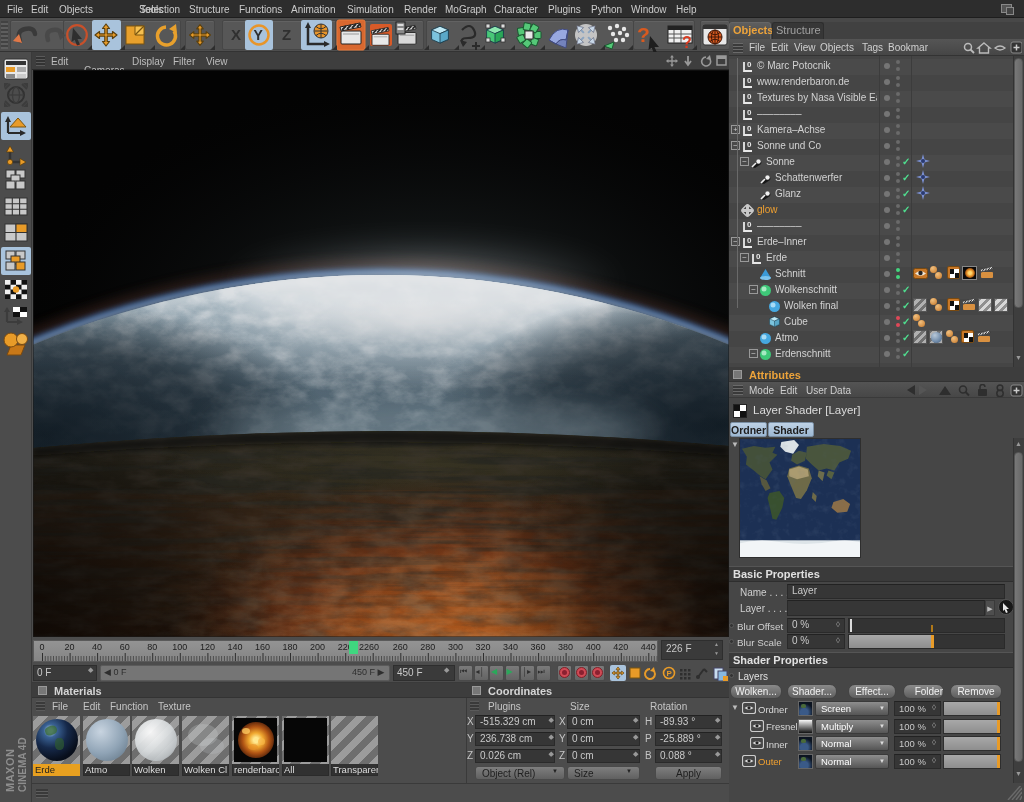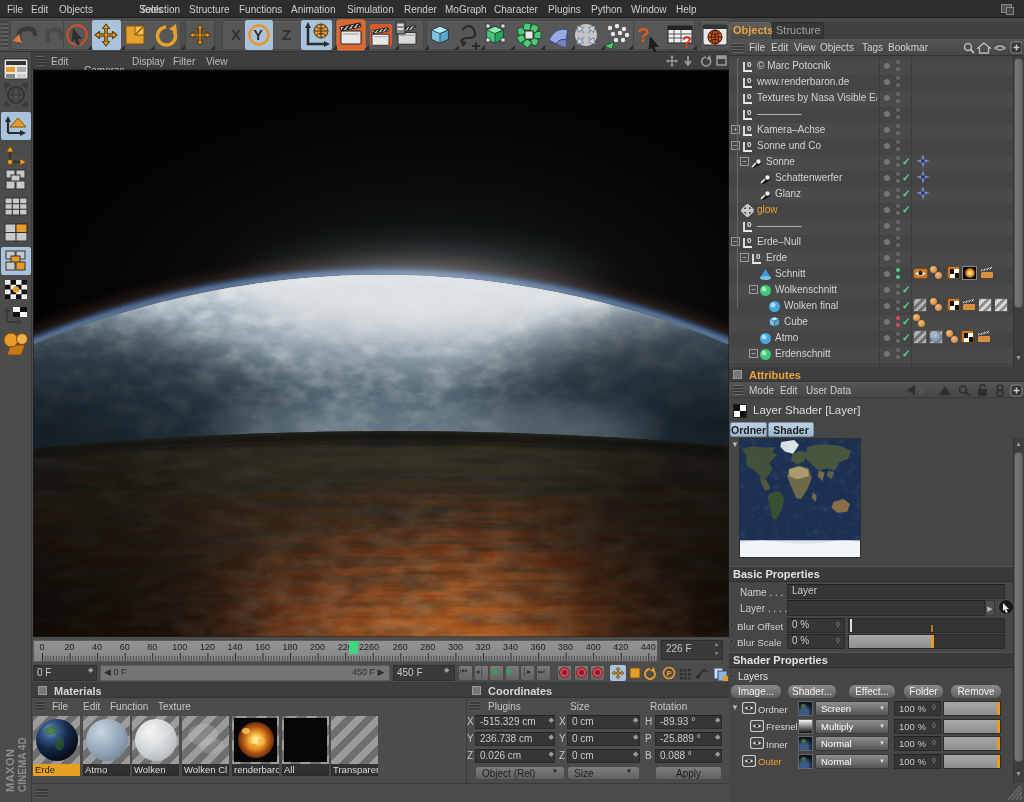--- a/index.html
+++ b/index.html
@@ -966,21 +966,21 @@
     </svg></div>
 <div class="txt" style="left:757px;top:220px;font-size:10px;color:#d2d2d2;font-weight:normal;width:120px;overflow:hidden;">––––––––</div>
 <div class="abs" style="left:884px;top:223px;width:6px;height:6px;border-radius:50%;background:#757575;"></div>
 <div class="abs" style="left:896px;top:220px;width:4px;height:4px;border-radius:50%;background:#6a6a6a;"></div>
 <div class="abs" style="left:896px;top:227px;width:4px;height:4px;border-radius:50%;background:#6a6a6a;"></div>
 <div class="abs" style="left:731px;top:237px;width:9px;height:9px;border:1px solid #999;background:#4a4a4a;color:#ccc;font-size:8px;line-height:7px;text-align:center;">−</div>
 <div class="abs" style="left:741px;top:235px;width:13px;height:13px;"><svg width="13" height="13" viewBox="0 0 13 13">
       <path d="M 3 2 L 3 11 L 11 11" stroke="#e8e8e8" stroke-width="1.8" fill="none"></path>
       <text x="6" y="7" font-size="8" font-weight="bold" fill="#e8e8e8" font-family="Liberation Sans">0</text>
     </svg></div>
-<div class="txt" style="left:757px;top:236px;font-size:10px;color:#d2d2d2;font-weight:normal;width:120px;overflow:hidden;">Erde–Null</div>
+<div class="txt" style="left:757px;top:236px;font-size:10px;color:#d2d2d2;font-weight:normal;width:120px;overflow:hidden;">Erde–Inner</div>
 <div class="abs" style="left:884px;top:239px;width:6px;height:6px;border-radius:50%;background:#757575;"></div>
 <div class="abs" style="left:896px;top:236px;width:4px;height:4px;border-radius:50%;background:#6a6a6a;"></div>
 <div class="abs" style="left:896px;top:243px;width:4px;height:4px;border-radius:50%;background:#6a6a6a;"></div>
 <div class="abs" style="left:740px;top:253px;width:9px;height:9px;border:1px solid #999;background:#4a4a4a;color:#ccc;font-size:8px;line-height:7px;text-align:center;">−</div>
 <div class="abs" style="left:750px;top:251px;width:13px;height:13px;"><svg width="13" height="13" viewBox="0 0 13 13">
       <path d="M 3 2 L 3 11 L 11 11" stroke="#e8e8e8" stroke-width="1.8" fill="none"></path>
       <text x="6" y="7" font-size="8" font-weight="bold" fill="#e8e8e8" font-family="Liberation Sans">0</text>
     </svg></div>
 <div class="txt" style="left:766px;top:252px;font-size:10px;color:#d2d2d2;font-weight:normal;width:111px;overflow:hidden;">Erde</div>
 <div class="abs" style="left:884px;top:255px;width:6px;height:6px;border-radius:50%;background:#757575;"></div>
@@ -1174,24 +1174,24 @@
 <div class="txt" style="left:737px;top:636.5px;font-size:9.8px;color:#cfcfcf;font-weight:normal;">Blur Scale</div>
 <div class="inp" style="left:787px;top:634px;width:58px;height:15px;">0 %</div>
 <div class="txt" style="left:836px;top:636px;font-size:8px;color:#999;font-weight:normal;">◊</div>
 <div class="abs" style="left:848px;top:634px;width:157px;height:15px;background:#333;border:1px solid #2a2a2a;"></div>
 <div class="abs" style="left:849px;top:635px;width:82px;height:13px;background:linear-gradient(#a8a8a8,#8e8e8e);"></div>
 <div class="abs" style="left:931px;top:635px;width:3px;height:13px;background:#e89b28;"></div>
 <div class="abs" style="left:729px;top:652px;width:295px;height:16px;background:#3a3a3a;border-top:1px solid #555;border-bottom:1px solid #2e2e2e;"></div>
 <div class="txt" style="left:733px;top:654px;font-size:11px;color:#e0e0e0;font-weight:bold;">Shader Properties</div>
 <div class="abs" style="left:729px;top:673px;width:5px;height:5px;border-radius:50%;background:#333;border:1px solid #5a5a5a;"></div>
 <div class="txt" style="left:738px;top:670.5px;font-size:10px;color:#e0e0e0;font-weight:normal;">Layers</div>
-<div class="abs" style="left:730px;top:684px;width:52px;height:15px;background:linear-gradient(#8a8a8a,#5e5e5e);border:1px solid #444;border-radius:7px;color:#f0f0f0;font-size:10px;line-height:14px;text-align:center;">Image...</div>
+<div class="abs" style="left:730px;top:684px;width:52px;height:15px;background:linear-gradient(#8a8a8a,#5e5e5e);border:1px solid #444;border-radius:7px;color:#f0f0f0;font-size:10px;line-height:14px;text-align:center;">Wolken...</div>
 <div class="abs" style="left:787px;top:684px;width:50px;height:15px;background:linear-gradient(#8a8a8a,#5e5e5e);border:1px solid #444;border-radius:7px;color:#f0f0f0;font-size:10px;line-height:14px;text-align:center;">Shader...</div>
 <div class="abs" style="left:848px;top:684px;width:48px;height:15px;background:linear-gradient(#8a8a8a,#5e5e5e);border:1px solid #444;border-radius:7px;color:#f0f0f0;font-size:10px;line-height:14px;text-align:center;">Effect...</div>
-<div class="abs" style="left:903px;top:684px;width:41px;height:15px;background:linear-gradient(#8a8a8a,#5e5e5e);border:1px solid #444;border-radius:7px;color:#f0f0f0;font-size:10px;line-height:14px;text-align:center;">Folder</div>
+<div class="abs" style="left:903px;top:684px;width:41px;height:15px;background:linear-gradient(#8a8a8a,#5e5e5e);border:1px solid #444;border-radius:7px;color:#f0f0f0;font-size:10px;line-height:14px;text-align:right;">Folder</div>
 <div class="abs" style="left:950px;top:684px;width:52px;height:15px;background:linear-gradient(#8a8a8a,#5e5e5e);border:1px solid #444;border-radius:7px;color:#f0f0f0;font-size:10px;line-height:14px;text-align:center;">Remove</div>
 <div class="txt" style="left:731px;top:703.0px;font-size:8px;color:#bbb;font-weight:normal;">▼</div>
 <svg class="abs" style="left:742px;top:702.0px" width="14" height="12" viewBox="0 0 14 12">
     <rect x="0.5" y="0.5" width="13" height="11" rx="2" fill="none" stroke="#ccc" stroke-width="1.2"></rect>
     <path d="M 2.5 6 Q 7 2.5 11.5 6 Q 7 9.5 2.5 6 Z" fill="#ddd"></path>
     <circle cx="7" cy="5.8" r="1.6" fill="#222"></circle>
   </svg>
 <div class="txt" style="left:758px;top:703.5px;font-size:9.5px;color:#d8d8d8;font-weight:normal;">Ordner</div>
 <div class="abs" style="left:798px;top:701.0px;width:15px;height:15px;background:radial-gradient(circle at 40% 80%,#3a5a88 0 30%,#0c1420 70%);border:1px solid #666;"></div>
 <div class="abs" style="left:801px;top:704.0px;width:5px;height:4px;background:#4a6a3a;border-radius:40%;"></div>

